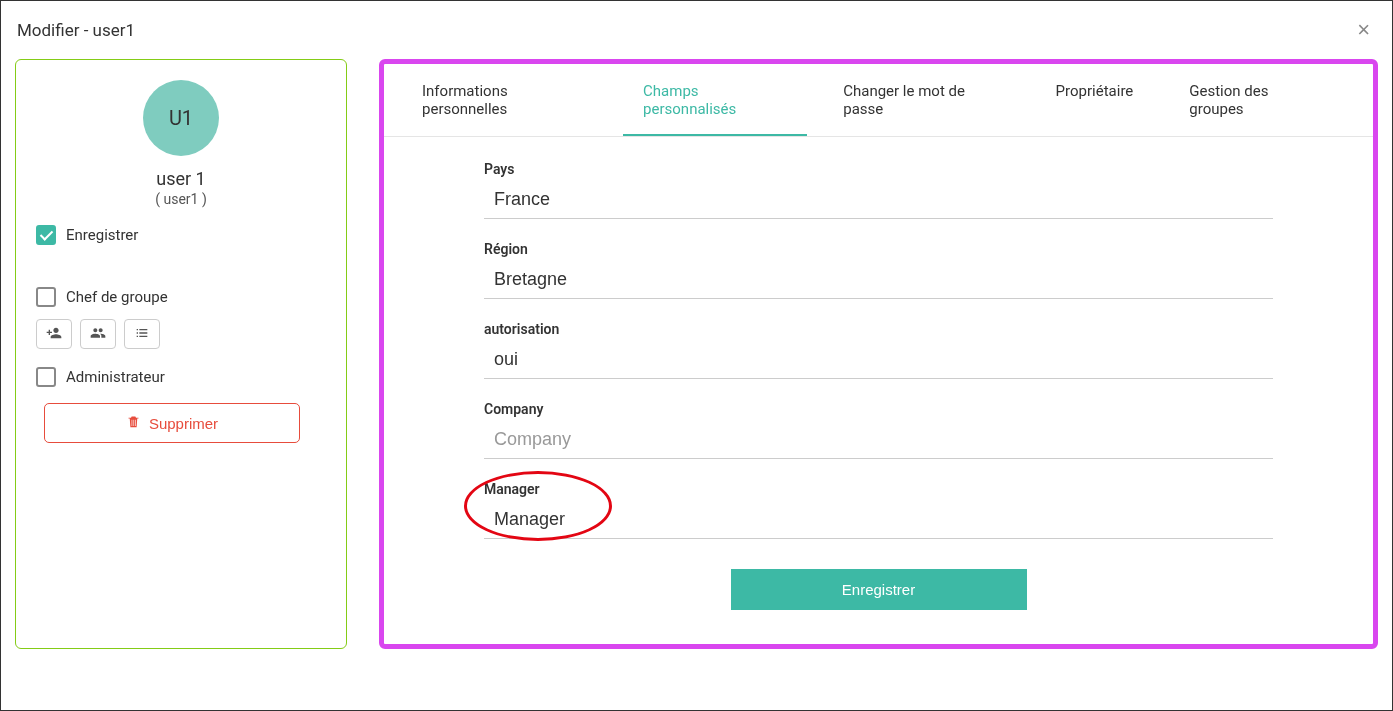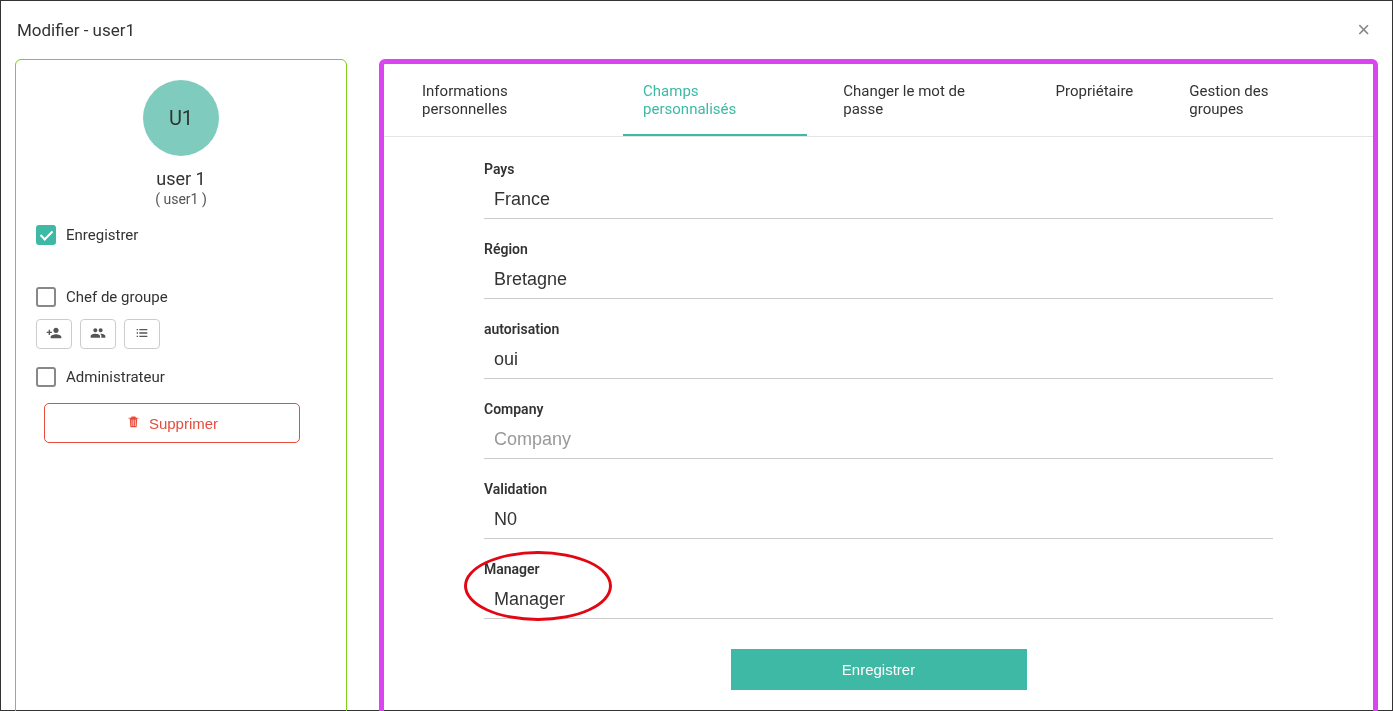--- a/index.html
+++ b/index.html
@@ -329,24 +329,20 @@
         <div class="field-group">
           <label class="field-label">autorisation</label>
           <input class="field-input" value="oui" style="">
         </div>
 
         <div class="field-group">
           <label class="field-label">Company</label>
           <input class="field-input" placeholder="Company" style="">
         </div>
 
-        <div class="field-group">
-          <label class="field-label">Validation</label>
-          <input class="field-input" value="N0" style="">
-        </div>
 
         <div class="field-group" style="position:relative;">
           <div class="highlight-circle"></div>
           <label class="field-label">Manager</label>
           <input class="field-input" value="Manager" style="">
         </div>
 
         <button class="save-btn">Enregistrer</button>
       </div>
     </div>

